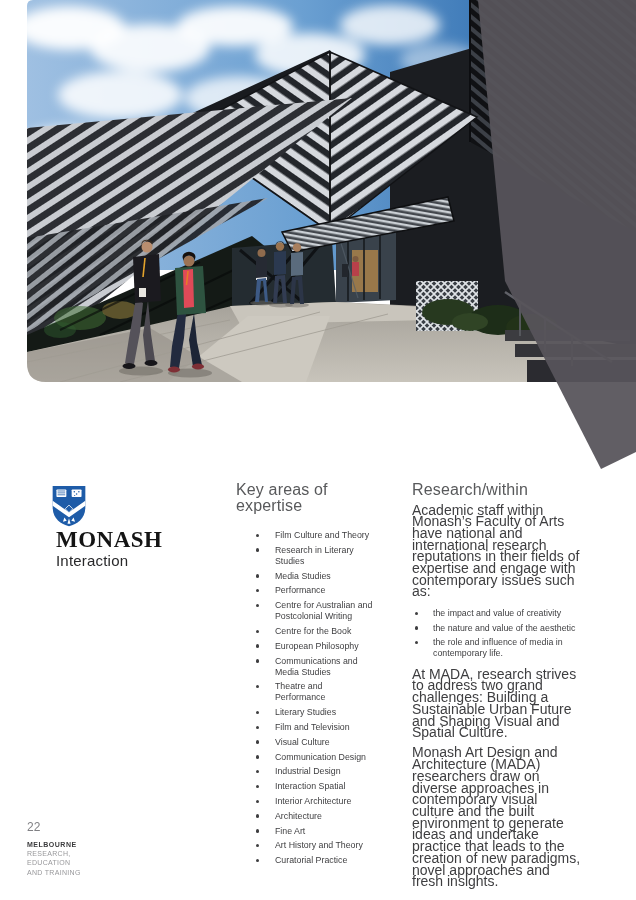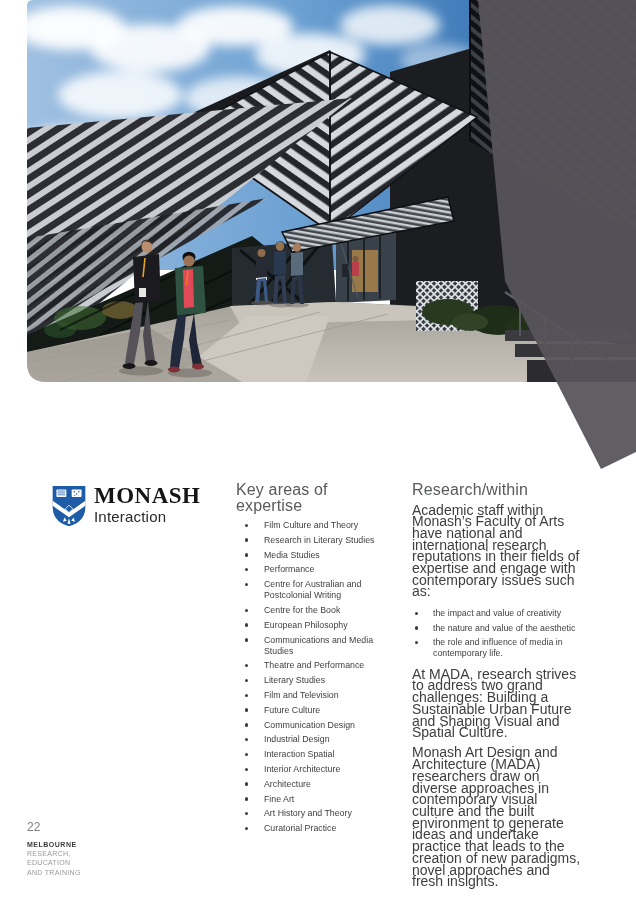--- a/index.html
+++ b/index.html
@@ -2,35 +2,35 @@
 <html><head>
 <meta charset="utf-8">
 <style>
   html,body{margin:0;padding:0;background:#ffffff;}
   .page{position:relative;width:636px;height:900px;background:#fff;overflow:hidden;
         font-family:"Liberation Sans",sans-serif;}
   .hero{position:absolute;left:0;top:0;width:636px;height:470px;}
   .hero svg{display:block;}
 
   
-  .logo{position:absolute;left:50px;top:484px;display:flex;align-items:flex-start;}
+  .logo{position:absolute;left:50px;top:484px;display:flex;align-items:flex-start;flex-direction:column;}
   .logo .shield{width:38px;height:44px;}
   .wordmark{margin-left:6px;}
   .wm-name{font-family:"Liberation Serif",serif;font-weight:700;font-size:23px;
            letter-spacing:.5px;color:#141414;line-height:24px;}
   .wm-sub{font-size:15px;color:#28282a;line-height:17px;letter-spacing:.2px;margin-top:0px;}
 
   
   .col{position:absolute;top:482px;}
   .col-left{left:236px;width:154px;}
   .col-right{left:412px;width:170px;}
   h3.colhead{font-size:16px;font-weight:400;color:#58595b;margin:0 0 7px 0;
              letter-spacing:.15px;line-height:15.5px;}
   h3.colhead span{display:block;}
-  ul.blist{list-style:none;margin:6px;padding:0;}
+  ul.blist{list-style:none;margin:17px;padding:0;}
   ul.blist li{position:relative;font-size:8.8px;line-height:11px;color:#3e3e40;
               padding-left:22px;margin-bottom:3.8px;}
   ul.blist li::before{content:"";position:absolute;left:3px;top:3.6px;width:3.4px;height:3.4px;
               border-radius:50%;background:#3e3e40;}
   .col-right p{font-size:14px;line-height:11.7px;color:#3e3e40;margin:0 0 8.5px 0;}
   .col-right ul.blist{margin:10px 0 9px 0;}
   .col-right ul.blist li{padding-left:21px;margin-bottom:3px;line-height:11.4px;}
 
   
   .pageno{position:absolute;left:27px;top:820px;font-size:12px;color:#808084;}
@@ -262,21 +262,21 @@
       <li>Research in Literary Studies</li>
       <li>Media Studies</li>
       <li>Performance</li>
       <li>Centre for Australian and Postcolonial Writing</li>
       <li>Centre for the Book</li>
       <li>European Philosophy</li>
       <li>Communications and Media Studies</li>
       <li>Theatre and Performance</li>
       <li>Literary Studies</li>
       <li>Film and Television</li>
-      <li>Future Culture</li>
+      <li>Visual Culture</li>
       <li>Communication Design</li>
       <li>Industrial Design</li>
       <li>Interaction Spatial</li>
       <li>Interior Architecture</li>
       <li>Architecture</li>
       <li>Fine Art</li>
       <li>Art History and Theory</li>
       <li>Curatorial Practice</li>
     </ul>
   </section>

